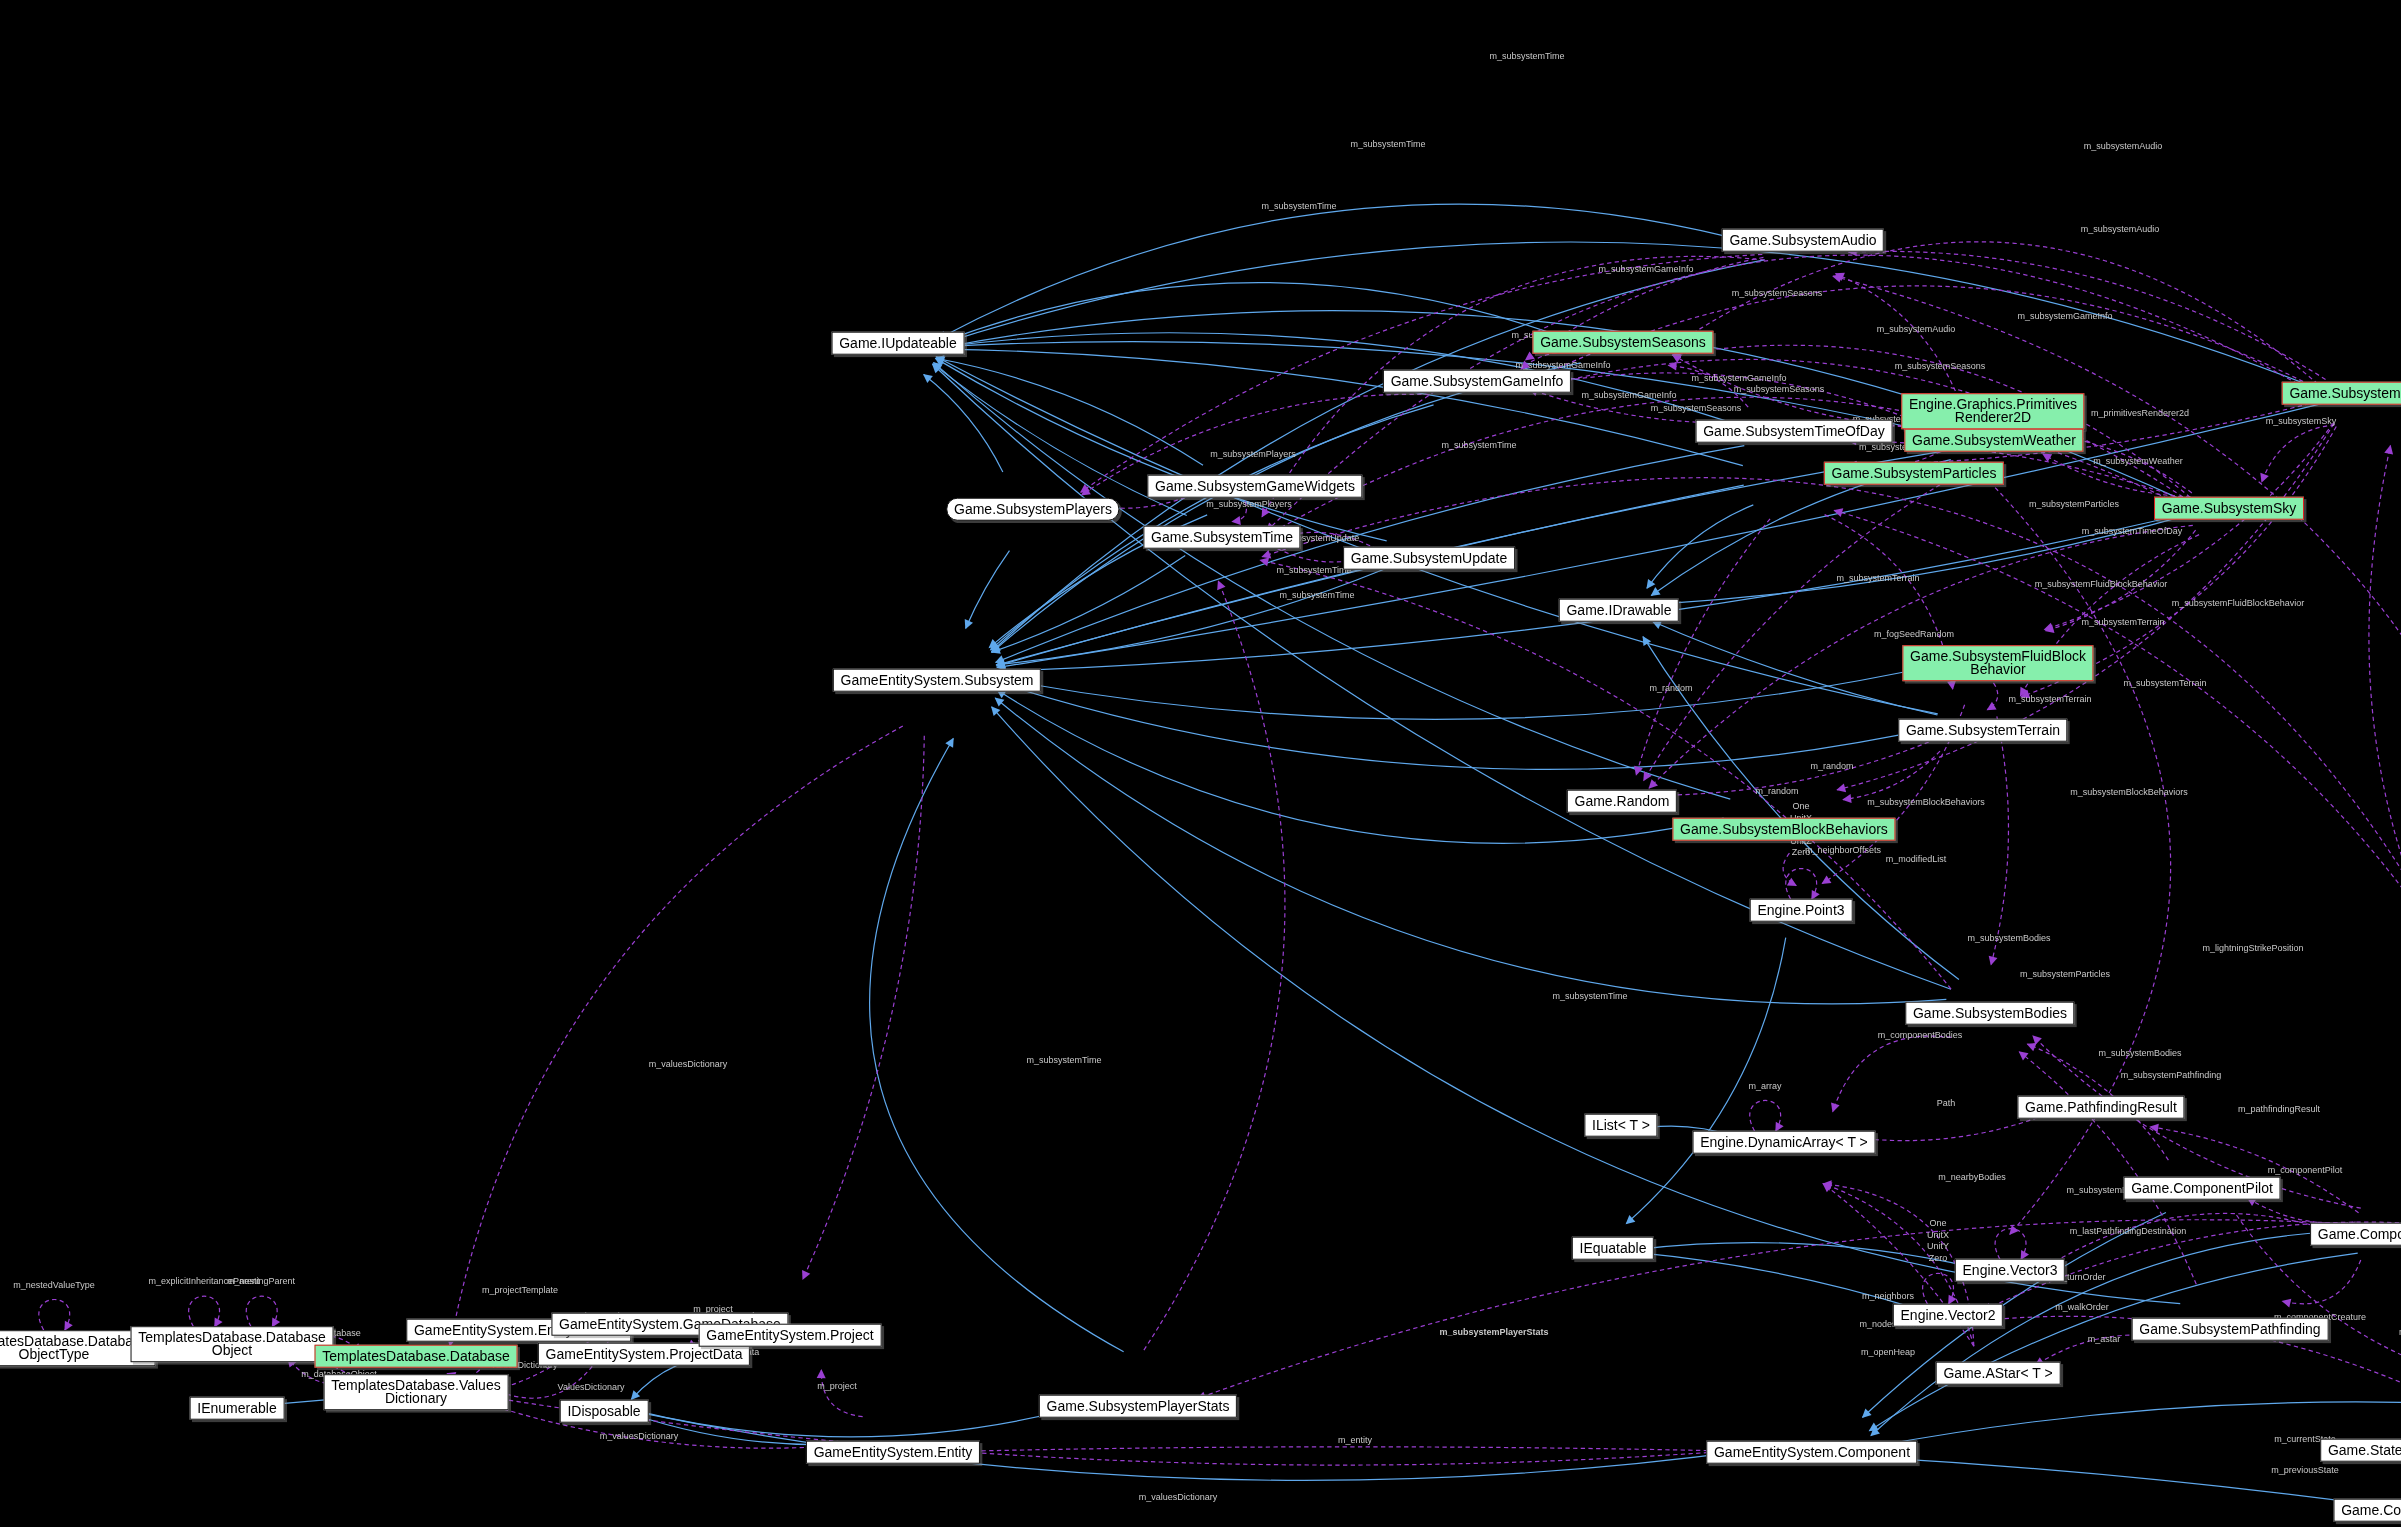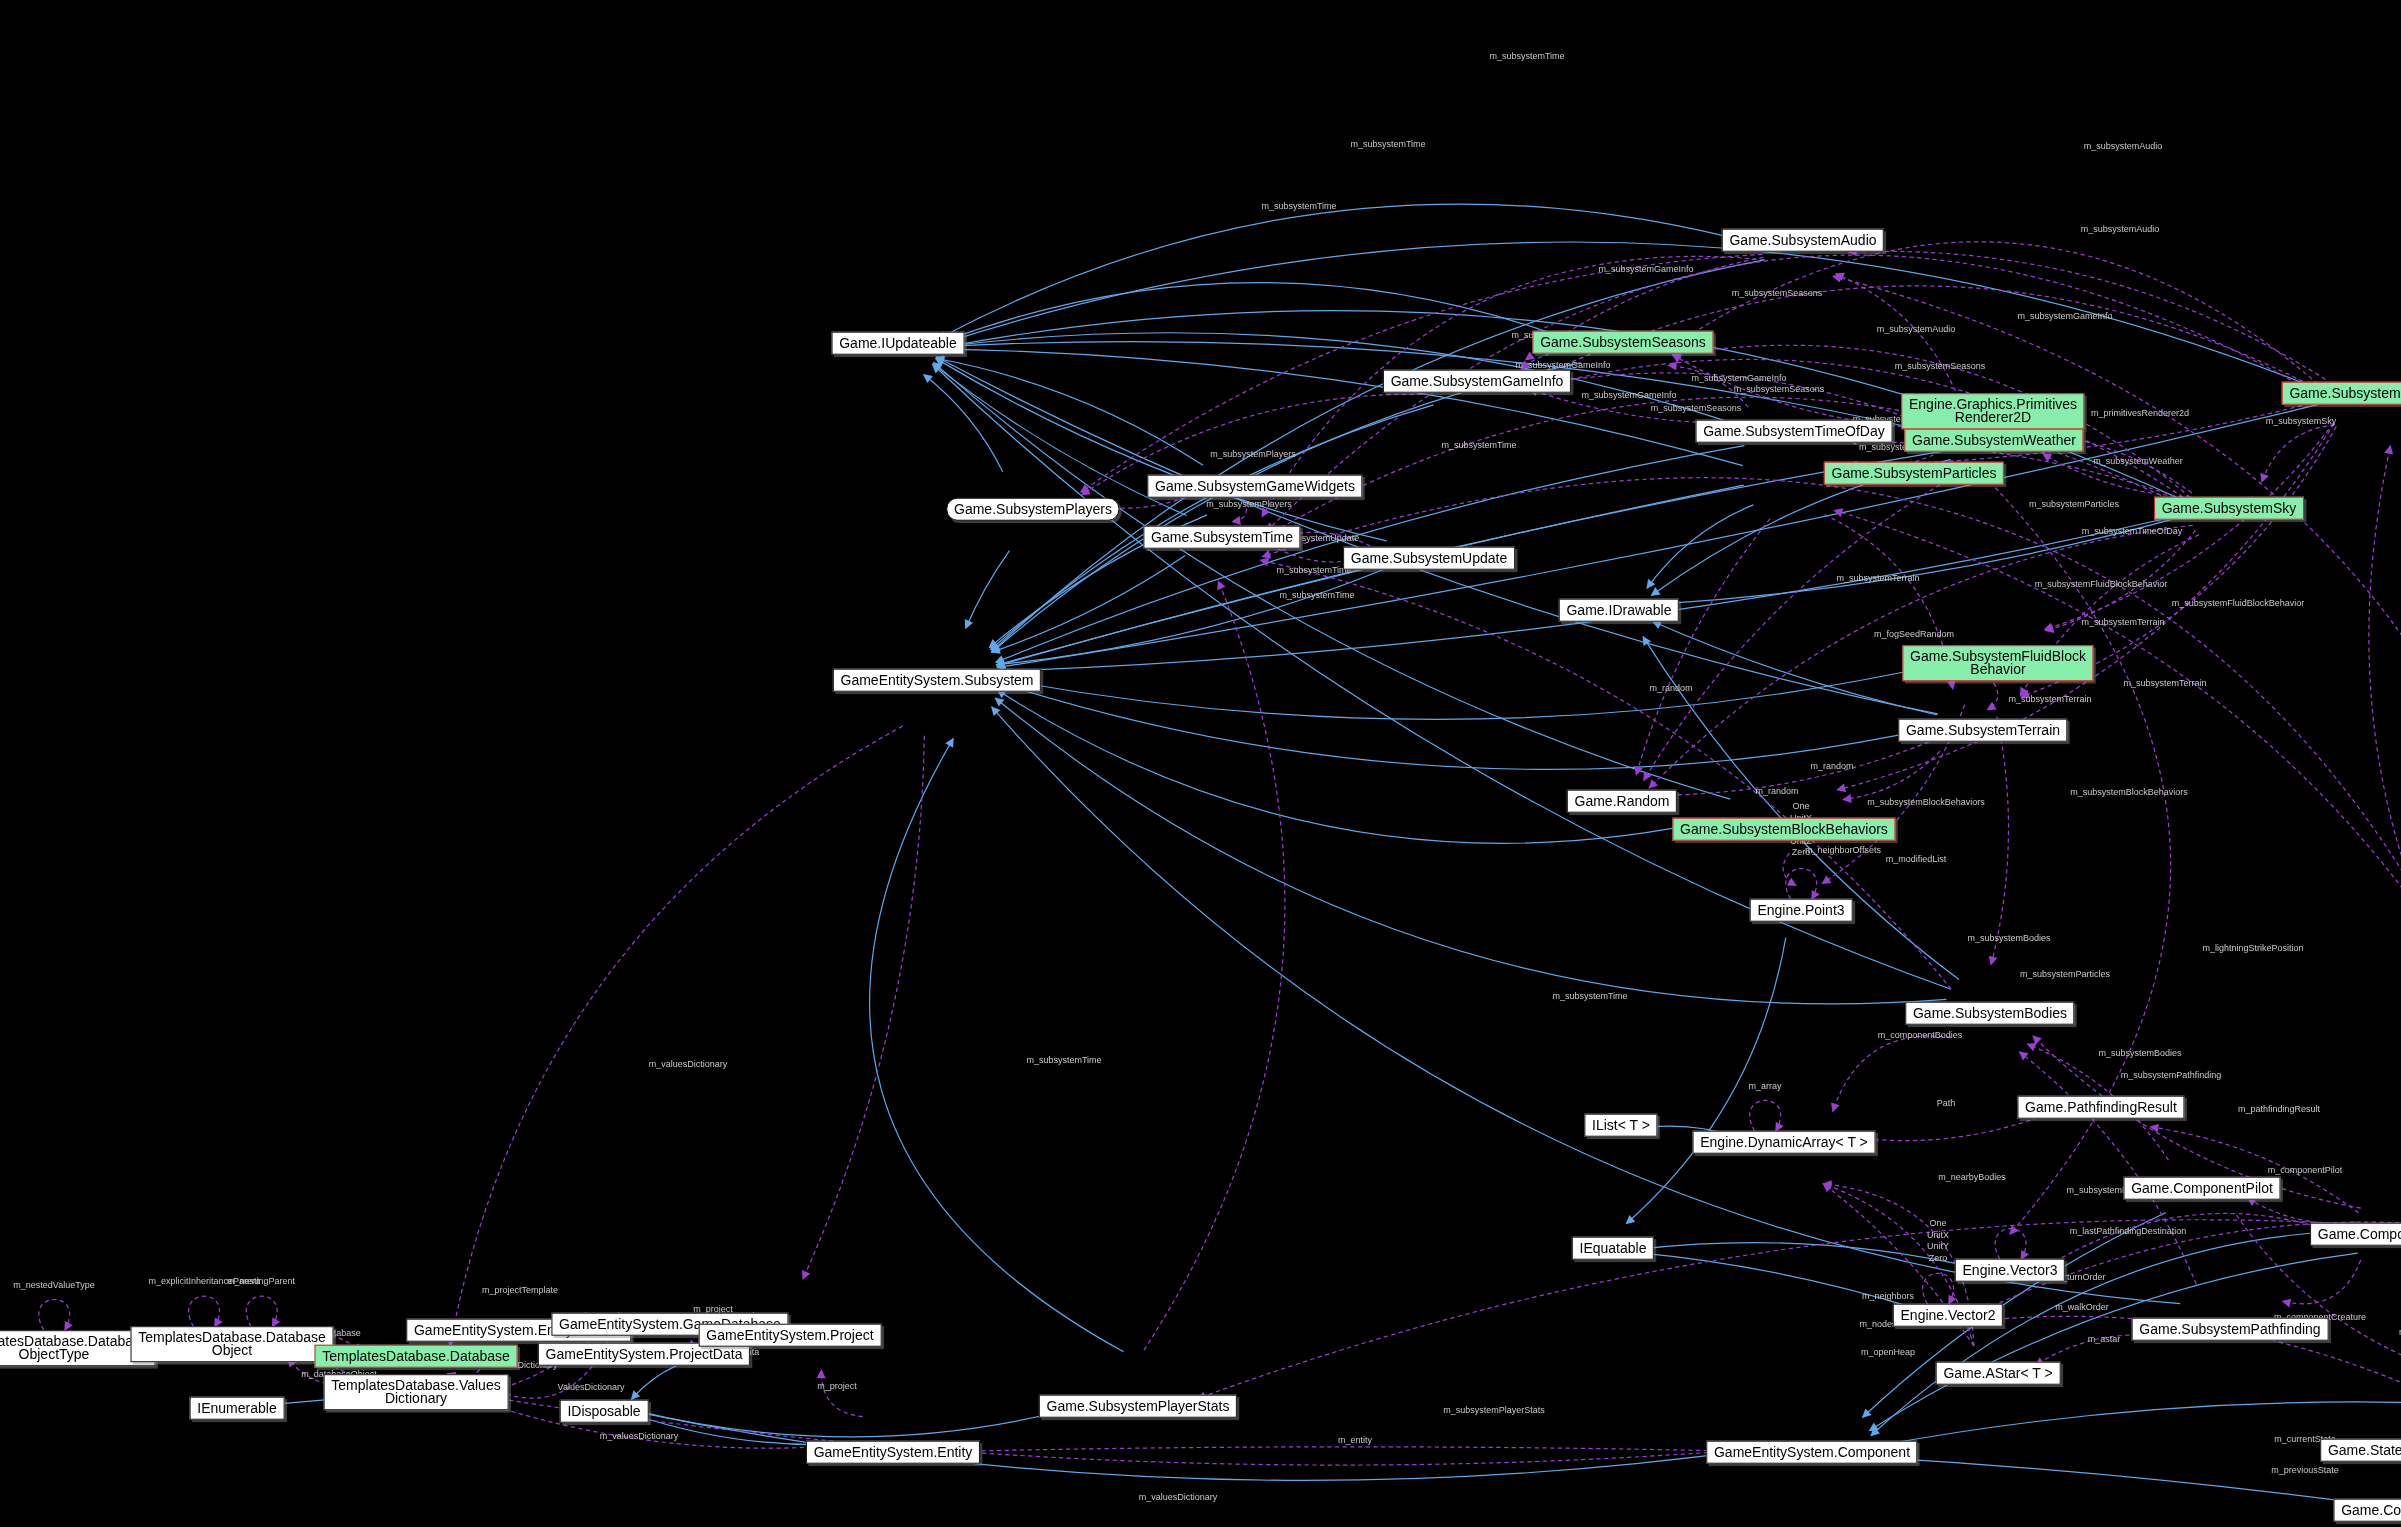--- a/index.html
+++ b/index.html
@@ -232,21 +232,21 @@
       <div class="node" style="left: 790px; top: 1335px;">GameEntitySystem.Project</div>
       <div class="node" style="left: 604px; top: 1411px;">IDisposable</div>
       <div class="node" style="left: 893px; top: 1452px;">GameEntitySystem.Entity</div>
       <div class="node" style="left: 1138px; top: 1406px;">Game.SubsystemPlayerStats</div>
       <div class="node" style="left: 1812px; top: 1452px;">GameEntitySystem.Component</div>
     </div>
   <div id="labels">
       <div class="elabel" style="left: 1527px; top: 57px;">m_subsystemTime</div>
       <div class="elabel" style="left: 2123px; top: 147px;">m_subsystemAudio</div>
       <div class="elabel" style="left: 2065px; top: 975px;">m_subsystemParticles</div>
-      <div class="elabel" style="left: 1494px; top: 1411px;">m_subsystemPlayerStats</div>
+      <div class="elabel" style="left: 1494px; top: 1333px; font-weight: bold;">m_subsystemPlayerStats</div>
       <div class="elabel" style="left: 2080px; top: 1278px;">m_turnOrder</div>
       <div class="elabel" style="left: 2082px; top: 1308px;">m_walkOrder</div>
       <div class="elabel" style="left: 2305px; top: 1171px;">m_componentPilot</div>
       <div class="elabel" style="left: 2171px; top: 1076px;">m_subsystemPathfinding</div>
       <div class="elabel" style="left: 2279px; top: 1110px;">m_pathfindingResult</div>
       <div class="elabel" style="left: 2128px; top: 1232px;">m_lastPathfindingDestination</div>
       <div class="elabel" style="left: 2445px; top: 1333px;">m_componentCreature</div>
       <div class="elabel" style="left: 2140px; top: 1054px;">m_subsystemBodies</div>
       <div class="elabel" style="left: 2320px; top: 1318px;">m_componentCreature</div>
       <div class="elabel" style="left: 1920px; top: 1036px;">m_componentBodies</div>

